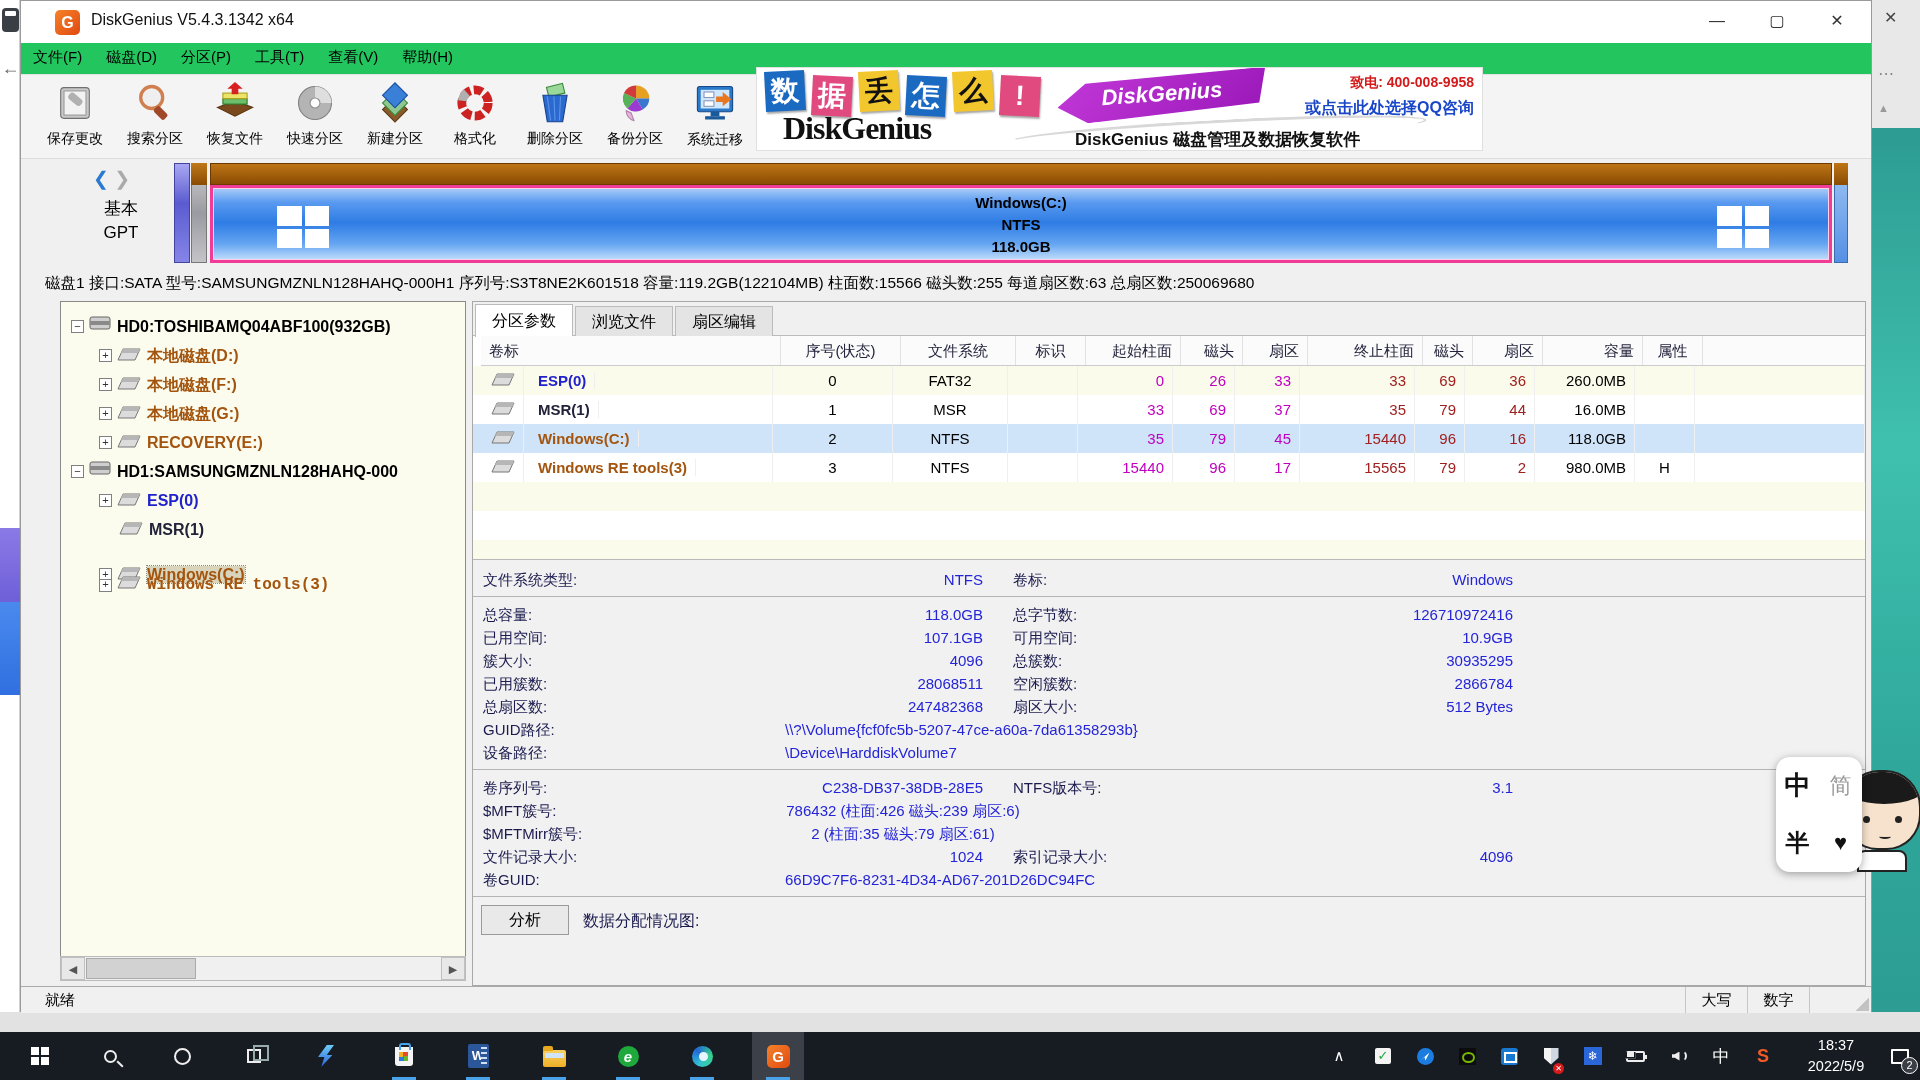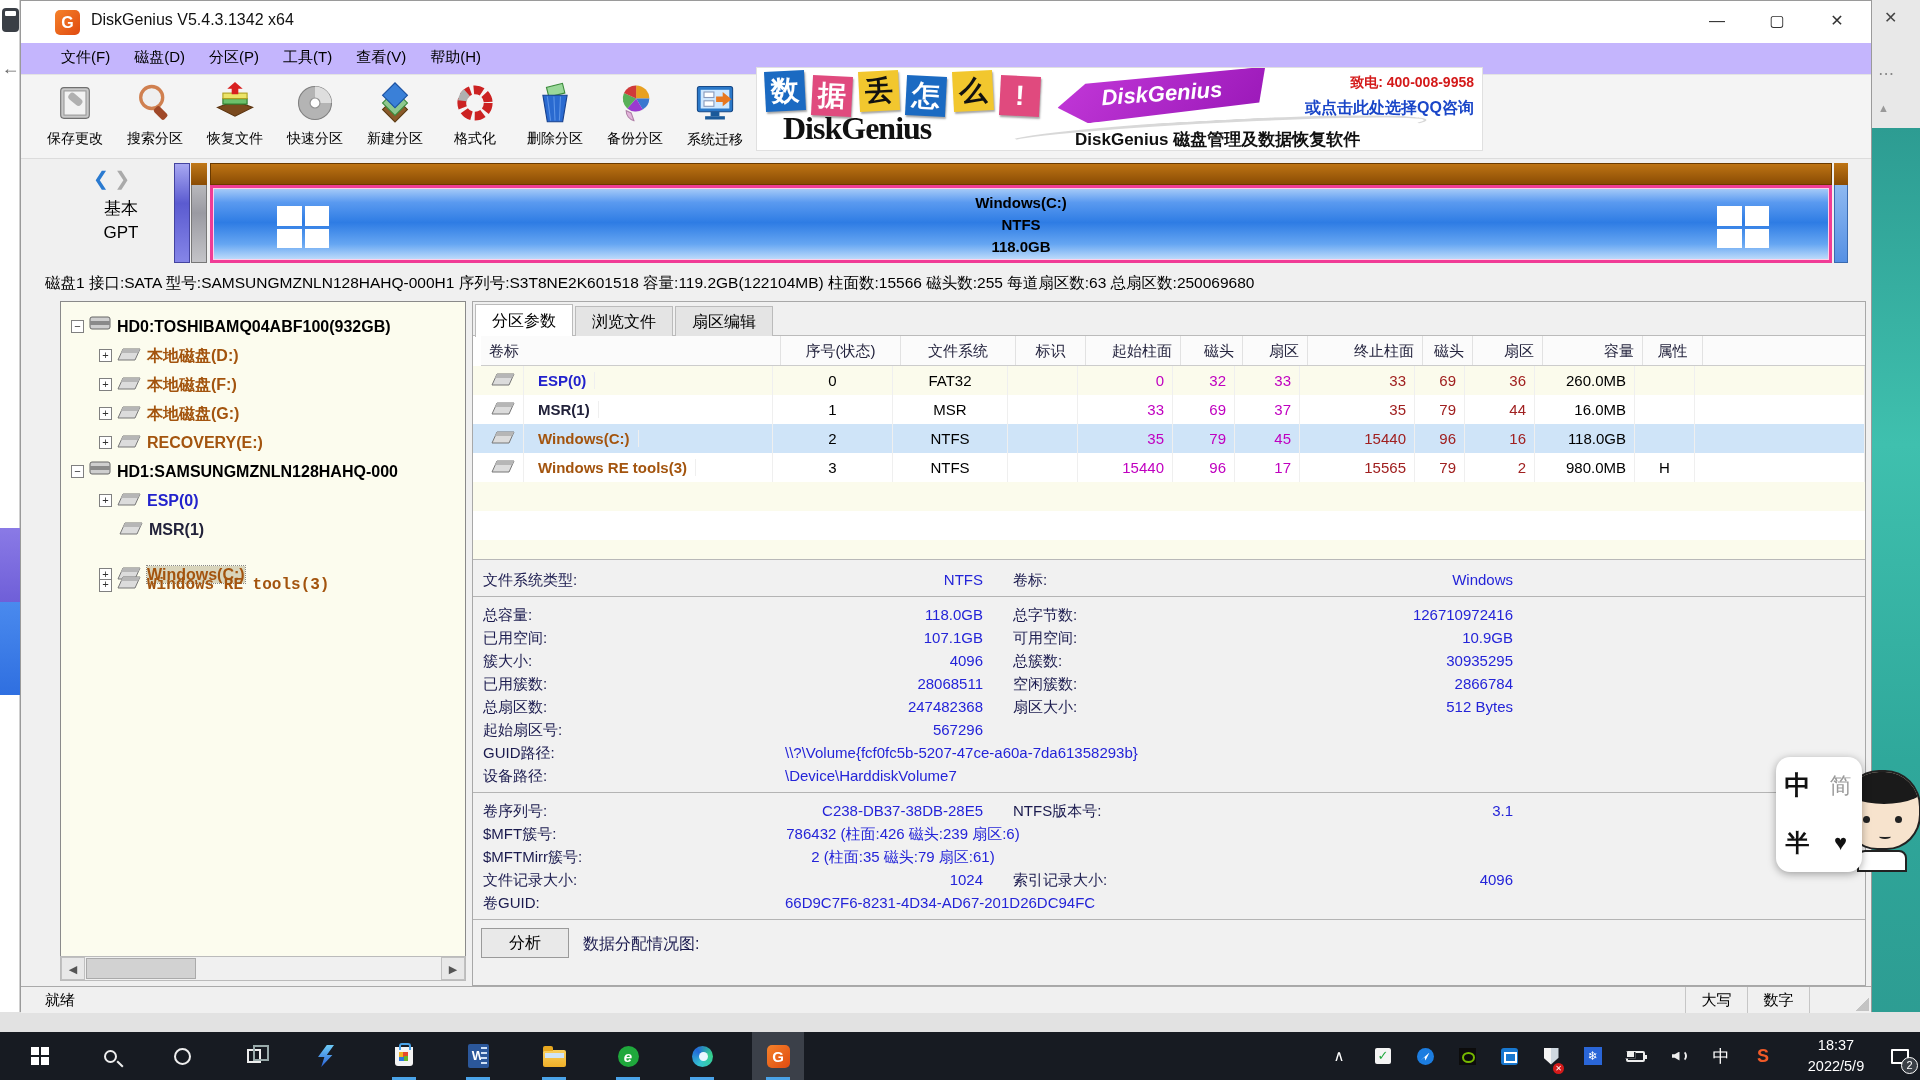--- a/index.html
+++ b/index.html
@@ -19,21 +19,21 @@
   .right-teal { left:1872px; top:128px; width:48px; height:904px; background:linear-gradient(180deg,#2d9c92,#3fc0ae 35%,#2fa89b 70%,#2d9c92); }
   .bx { color:#444; font-size:16px; }
   .gap-strip { left:0; top:1012px; width:1920px; height:20px; background:#e2e2e2; }
 
   
   .win { left:20px; top:0; width:1852px; height:1012px; background:#f0f0f0; border:1px solid #9a9a9a; }
   .titlebar { left:0; top:0; width:100%; height:42px; background:#fff; }
   .app-ico { left:34px; top:9px; width:25px; height:25px; border-radius:5px; background:linear-gradient(135deg,#f5822a,#e04a10); color:#fff; font-weight:bold; font-size:16px; text-align:center; line-height:25px; }
   .title-txt { left:70px; top:10px; font-size:16px; color:#111; }
   .wbtn { top:0; width:60px; height:40px; text-align:center; line-height:40px; color:#333; font-size:16px; }
-  .menubar { left:0; top:42px; width:100%; height:32px; background:#c4b5fd; border-bottom:1px solid #e3e3e3; padding-left:28px; }
+  .menubar { left:0; top:42px; width:100%; height:32px; background:#22c55e; border-bottom:1px solid #e3e3e3; }
   .menubar span { display:inline-block; padding:5px 12px; font-size:15px; color:#000; }
 
   
   .toolbar { left:0; top:74px; width:100%; height:84px; background:#f4f4f4; border-bottom:1px solid #dcdcdc; }
   .tbtn { position:absolute; top:3px; width:80px; height:78px; text-align:center; }
   .tbtn svg { width:44px; height:44px; margin-top:3px; }
   .tbtn .tlabel { display:block; font-size:14px; color:#000; margin-top:2px; }
 
   
   .banner { left:735px; top:66px; width:727px; height:84px; background:#fff; border:1px solid #e0e0e0; overflow:hidden; }
@@ -384,21 +384,21 @@
       <div id="tbody">
           <div class="trow grid row-pale" style="top: 64px;">
             <span class="c-left rowname"><span class="picon"><svg width="24" height="13" viewBox="0 0 24 13">
                   <path d="M6 1 L23 1 L18 12 L1 12 Z" fill="#dcdcdc" stroke="#777"></path>
                   <path d="M6 1 L23 1 L21 5 L4 5 Z" fill="#b6b6b6"></path>
                 </svg></span><span style="color: rgb(34, 34, 204);">ESP(0)</span></span>
             <span class="c-center">0</span>
             <span class="c-center">FAT32</span>
             <span class="c-center"></span>
             <span class="c-right">0</span>
-            <span class="c-right">32</span>
+            <span class="c-right">26</span>
             <span class="c-right">33</span>
             <span class="c-right">33</span>
             <span class="c-right">69</span>
             <span class="c-right">36</span>
             <span class="c-right">260.0MB</span>
             <span class="c-center"></span>
             <span></span>
           </div>
           <div class="trow grid row-white" style="top: 93px;">
             <span class="c-left rowname"><span class="picon"><svg width="24" height="13" viewBox="0 0 24 13">
@@ -492,24 +492,20 @@
               <span class="dl dl2">空闲簇数:</span>
               <span class="dv dv2">2866784</span>
             </div>
             <div class="drow">
               <span class="dl">总扇区数:</span>
               <span class="dv dv1">247482368</span>
               <span class="dl dl2">扇区大小:</span>
               <span class="dv dv2">512 Bytes</span>
             </div>
             <div class="drow">
-              <span class="dl">起始扇区号:</span>
-              <span class="dv dv1">567296</span>
-            </div>
-            <div class="drow">
               <span class="dl">GUID路径:</span>
               <span class="dv dwide">\\?\Volume{fcf0fc5b-5207-47ce-a60a-7da61358293b}</span>
             </div>
             <div class="drow">
               <span class="dl">设备路径:</span>
               <span class="dv dwide">\Device\HarddiskVolume7</span>
             </div>
             <div class="sep"></div>
             <div class="drow">
               <span class="dl">卷序列号:</span>

